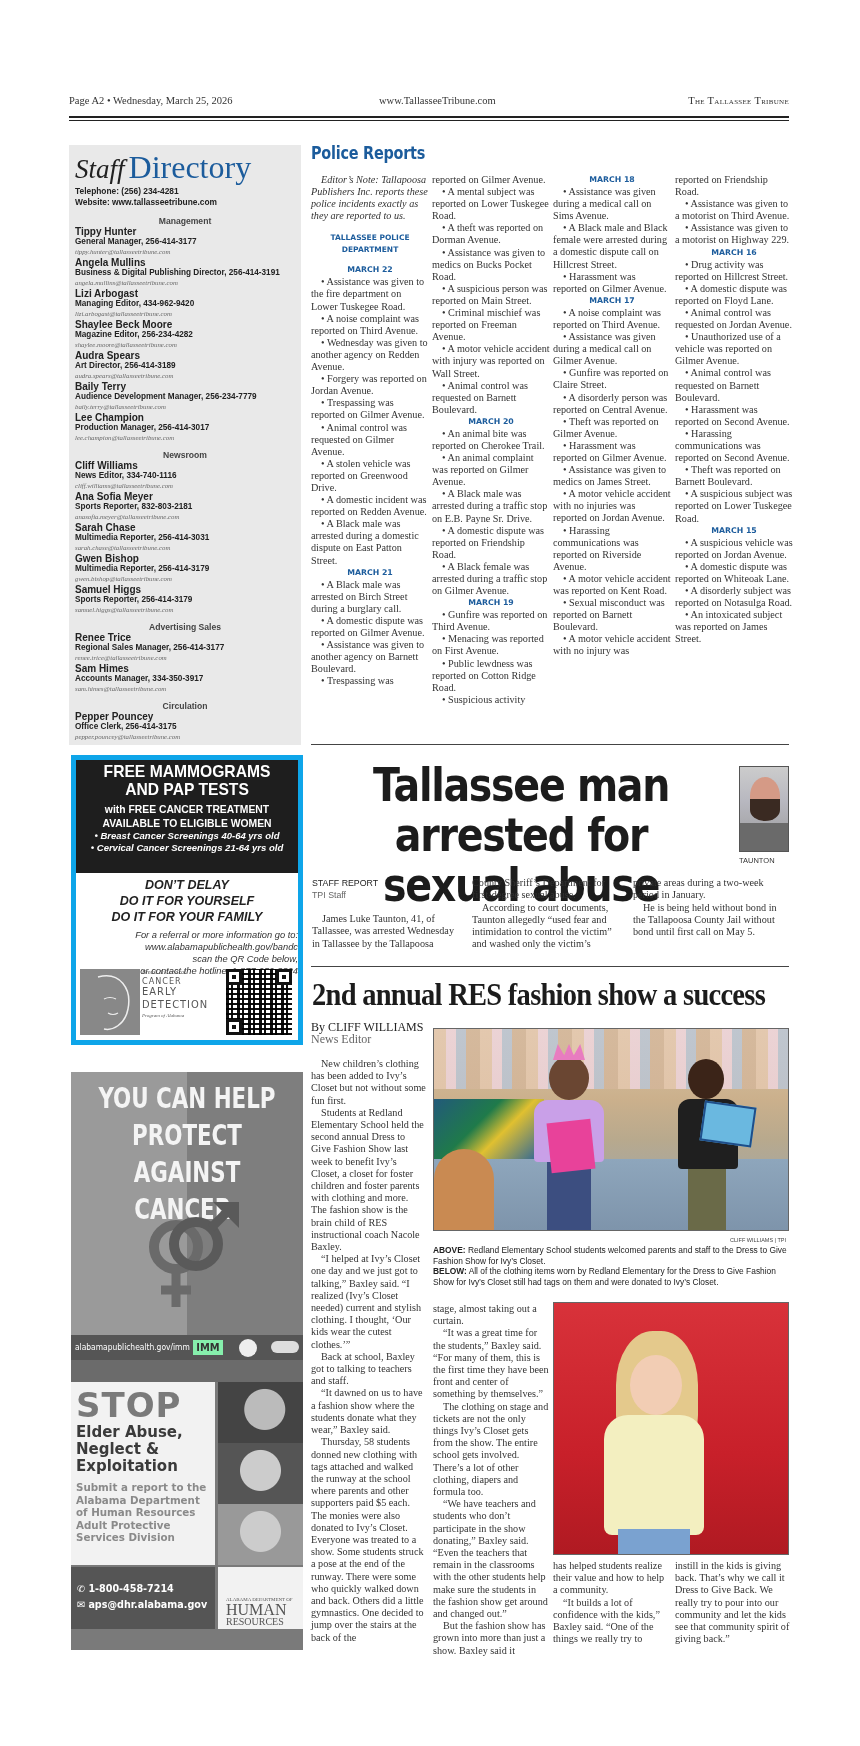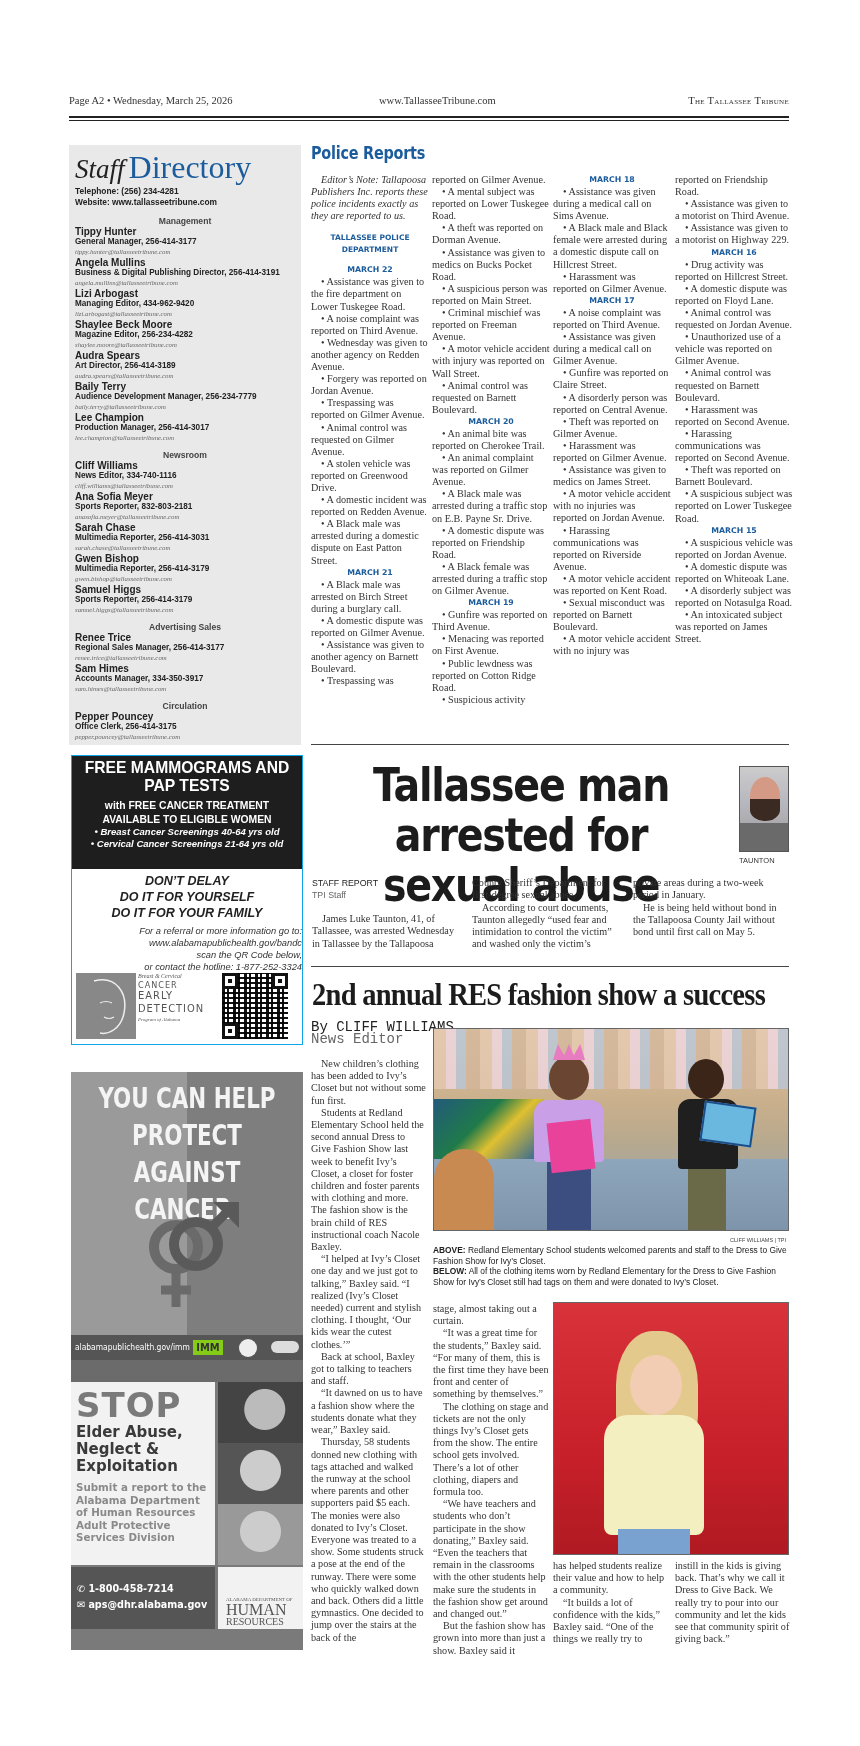--- a/index.html
+++ b/index.html
@@ -26,21 +26,21 @@
   
   .police-title { top: 143px; left: 311px; font-family: "DejaVu Sans", sans-serif; font-weight: bold; font-size: 17px; color: #1c5c9c; letter-spacing: -0.3px; transform: scaleX(0.85); transform-origin: left; }
   .pcol { width: 118px; font-size: 10.2px; line-height: 12.1px; color: #333; }
   .pcol p { text-indent: 10px; margin: 0; }
   .pcol .note { font-style: italic; text-indent: 10px; }
   .pcol .dept { font-family: "DejaVu Sans", sans-serif; font-weight: bold; font-size: 7.5px; color: #1c5c9c; text-align: center; margin: 10px 0 8px; line-height: 12px; }
   .pcol .date { font-family: "DejaVu Sans", sans-serif; font-weight: bold; font-size: 7.8px; color: #1c5c9c; text-align: center; line-height: 12px; }
   .divider { height: 1px; background: #444; }
 
   
-  .ad1 { top: 755px; left: 71px; width: 232px; height: 290px; border: 1px solid #0ea5e9; font-family: "Liberation Sans", sans-serif; }
+  .ad1 { top: 755px; left: 71px; width: 232px; height: 290px; border: 5px solid #0ea5e9; font-family: "Liberation Sans", sans-serif; }
   .ad1 .dark { background: #1e1e1e; color: #fff; text-align: center; height: 113px; padding-top: 3px; }
   .ad1 .h1 { font-size: 17px; font-weight: bold; line-height: 18px; transform: scaleX(.92); }
   .ad1 .h2 { font-size: 11.5px; font-weight: bold; line-height: 14px; margin-top: 3px; transform: scaleX(.9); }
   .ad1 .h3 { font-size: 9.5px; font-weight: bold; font-style: italic; line-height: 12px; }
   .ad1 .light { text-align: center; padding-top: 4px; color: #222; }
   .ad1 .cta { font-size: 12.5px; font-weight: bold; font-style: italic; line-height: 16px; }
   .ad1 .info { font-size: 9.3px; font-style: italic; line-height: 12px; margin-top: 4px; color: #333; text-align: right; }
   .ad1 .bottom { position: absolute; left: 4px; bottom: 3px; width: 222px; height: 68px; }
   .ad1 .face { position: absolute; left: 0; top: 0; width: 60px; height: 66px; background: #888; }
   .ad1 .eed { position: absolute; left: 62px; top: 0; width: 62px; height: 66px; font-family: "DejaVu Sans Condensed", "DejaVu Sans", sans-serif; color: #555; }
@@ -60,21 +60,21 @@
   .mug .beard { position: absolute; left: 10px; top: 32px; width: 30px; height: 22px; border-radius: 0 0 50% 50%; background: #3a2a22; }
   .mug .body { position: absolute; left: 0; top: 56px; width: 50px; height: 30px; background: #6a6a6a; }
   .mug-cap { top: 856px; left: 739px; font-family: "Liberation Sans", sans-serif; font-size: 7.5px; color: #333; }
   .byline1 { top: 877px; left: 312px; font-family: "Liberation Sans", sans-serif; font-size: 8.8px; color: #222; line-height: 12px; }
   .byline1 .sub { color: #666; }
   .tcol { width: 150px; font-size: 10.2px; line-height: 12.3px; color: #333; }
   .tcol p { text-indent: 10px; }
 
   
   .h-res { top: 975px; left: 312px; width: 476px; font-family: "Liberation Serif", serif; font-weight: bold; font-size: 31px; line-height: 40px; color: #1c1c1c; letter-spacing: -0.8px; transform: scaleX(0.92); transform-origin: left; white-space: nowrap; }
-  .byline2 { top: 1021px; left: 311px; font-family: Liberation Mono, monospace; font-size: 14px; color: #222; line-height: 12px; }
+  .byline2 { top: 1021px; left: 311px; font-family: Liberation Serif, serif; font-size: 12px; color: #222; line-height: 12px; }
   .byline2 .sub { color: #666; }
   .rcol { font-size: 10.2px; line-height: 12.2px; color: #333; }
   .rcol p { text-indent: 10px; }
 
   .photo1 { top: 1028px; left: 433px; width: 356px; height: 203px; background: linear-gradient(180deg, #d8c6a8 0%, #cbb08c 35%, #b8a98d 55%, #8fa4b8 100%); overflow: hidden; border: 1px solid #666; }
   .photo1 .bleach { position: absolute; left: 0; top: 0; width: 100%; height: 60px; background: repeating-linear-gradient(90deg,#e6c9b0 0 12px,#f0d6e0 12px 22px,#b9c6d8 22px 32px,#d4b69a 32px 46px); opacity: .8; }
   .photo1 .mat { position: absolute; left: 0; top: 70px; width: 110px; height: 60px; background: linear-gradient(135deg,#225a7a,#1f7a4a 40%,#e0c030 60%,#2060a0); }
   .photo1 .floor { position: absolute; left: 0; top: 130px; width: 100%; height: 75px; background: linear-gradient(180deg,#8ea6bc,#7d93aa); }
   .photo1 .girl1 { position: absolute; left: 95px; top: 15px; width: 80px; height: 188px; }
   .photo1 .girl1 .hd { position: absolute; left: 20px; top: 12px; width: 40px; height: 44px; border-radius: 50%; background: #6a4632; }
@@ -98,21 +98,21 @@
   .photo2 .face { position: absolute; left: 76px; top: 52px; width: 52px; height: 60px; border-radius: 50%; background: #f2cdb4; }
   .photo2 .dress { position: absolute; left: 50px; top: 112px; width: 100px; height: 120px; background: #f3efc0; border-radius: 24px 24px 8px 8px; }
   .photo2 .shorts { position: absolute; left: 64px; top: 226px; width: 72px; height: 28px; background: #7aa2d0; }
 
   
   .ad2 { top: 1058px; left: 71px; width: 232px; height: 288px; background: #9a9a9a; overflow: hidden; margin-top: 14px; }
   .ad2 .right { position: absolute; left: 116px; top: 0; width: 116px; height: 263px; background: #7e7e7e; }
   .ad2 .txt { position: absolute; left: 0; top: 8px; width: 232px; text-align: center; font-family: "DejaVu Sans Condensed", "DejaVu Sans", sans-serif; font-weight: bold; font-size: 29px; line-height: 37px; color: #f4f4f4; transform: scaleX(0.82); }
   .ad2 .sym { position: absolute; left: 70px; top: 130px; }
   .ad2 .foot { position: absolute; left: 0; bottom: 0; width: 232px; height: 25px; background: #555; font-family: "DejaVu Sans Condensed", "DejaVu Sans", sans-serif; color: #fff; font-size: 8.4px; line-height: 25px; padding-left: 4px; }
-  .ad2 .foot .imm { position: absolute; left: 122px; top: 5px; width: 30px; height: 15px; background: #84cc16; color: #333; font-size: 11px; font-weight: bold; line-height: 15px; text-align: center; }
+  .ad2 .foot .imm { position: absolute; left: 122px; top: 5px; width: 30px; height: 15px; background: #86efac; color: #333; font-size: 11px; font-weight: bold; line-height: 15px; text-align: center; }
   .ad2 .foot .c1 { position: absolute; left: 168px; top: 4px; width: 18px; height: 18px; border-radius: 50%; background: #eee; }
   .ad2 .foot .c2 { position: absolute; left: 200px; top: 6px; width: 28px; height: 12px; border-radius: 6px; background: #ddd; }
 
   .ad3 { top: 1360px; left: 71px; width: 232px; height: 290px; background: #7a7a7a; overflow: hidden; }
   .ad3 .topband { position: absolute; left: 0; top: 0; width: 232px; height: 22px; background: #6b6b6b; }
   .ad3 .white { position: absolute; left: 0; top: 22px; width: 144px; height: 183px; background: #f2f2f2; padding: 4px 5px; font-family: "DejaVu Sans", sans-serif; }
   .ad3 .stop { font-size: 34px; font-weight: bold; color: #7a7a7a; line-height: 38px; letter-spacing: 1px; }
   .ad3 .elder { font-size: 15px; font-weight: bold; color: #3a3a3a; line-height: 17px; }
   .ad3 .submit { font-size: 10.3px; font-weight: bold; color: #8a8a8a; line-height: 12.5px; margin-top: 6px; }
   .ad3 .photos { position: absolute; left: 147px; top: 22px; width: 85px; height: 183px; }

